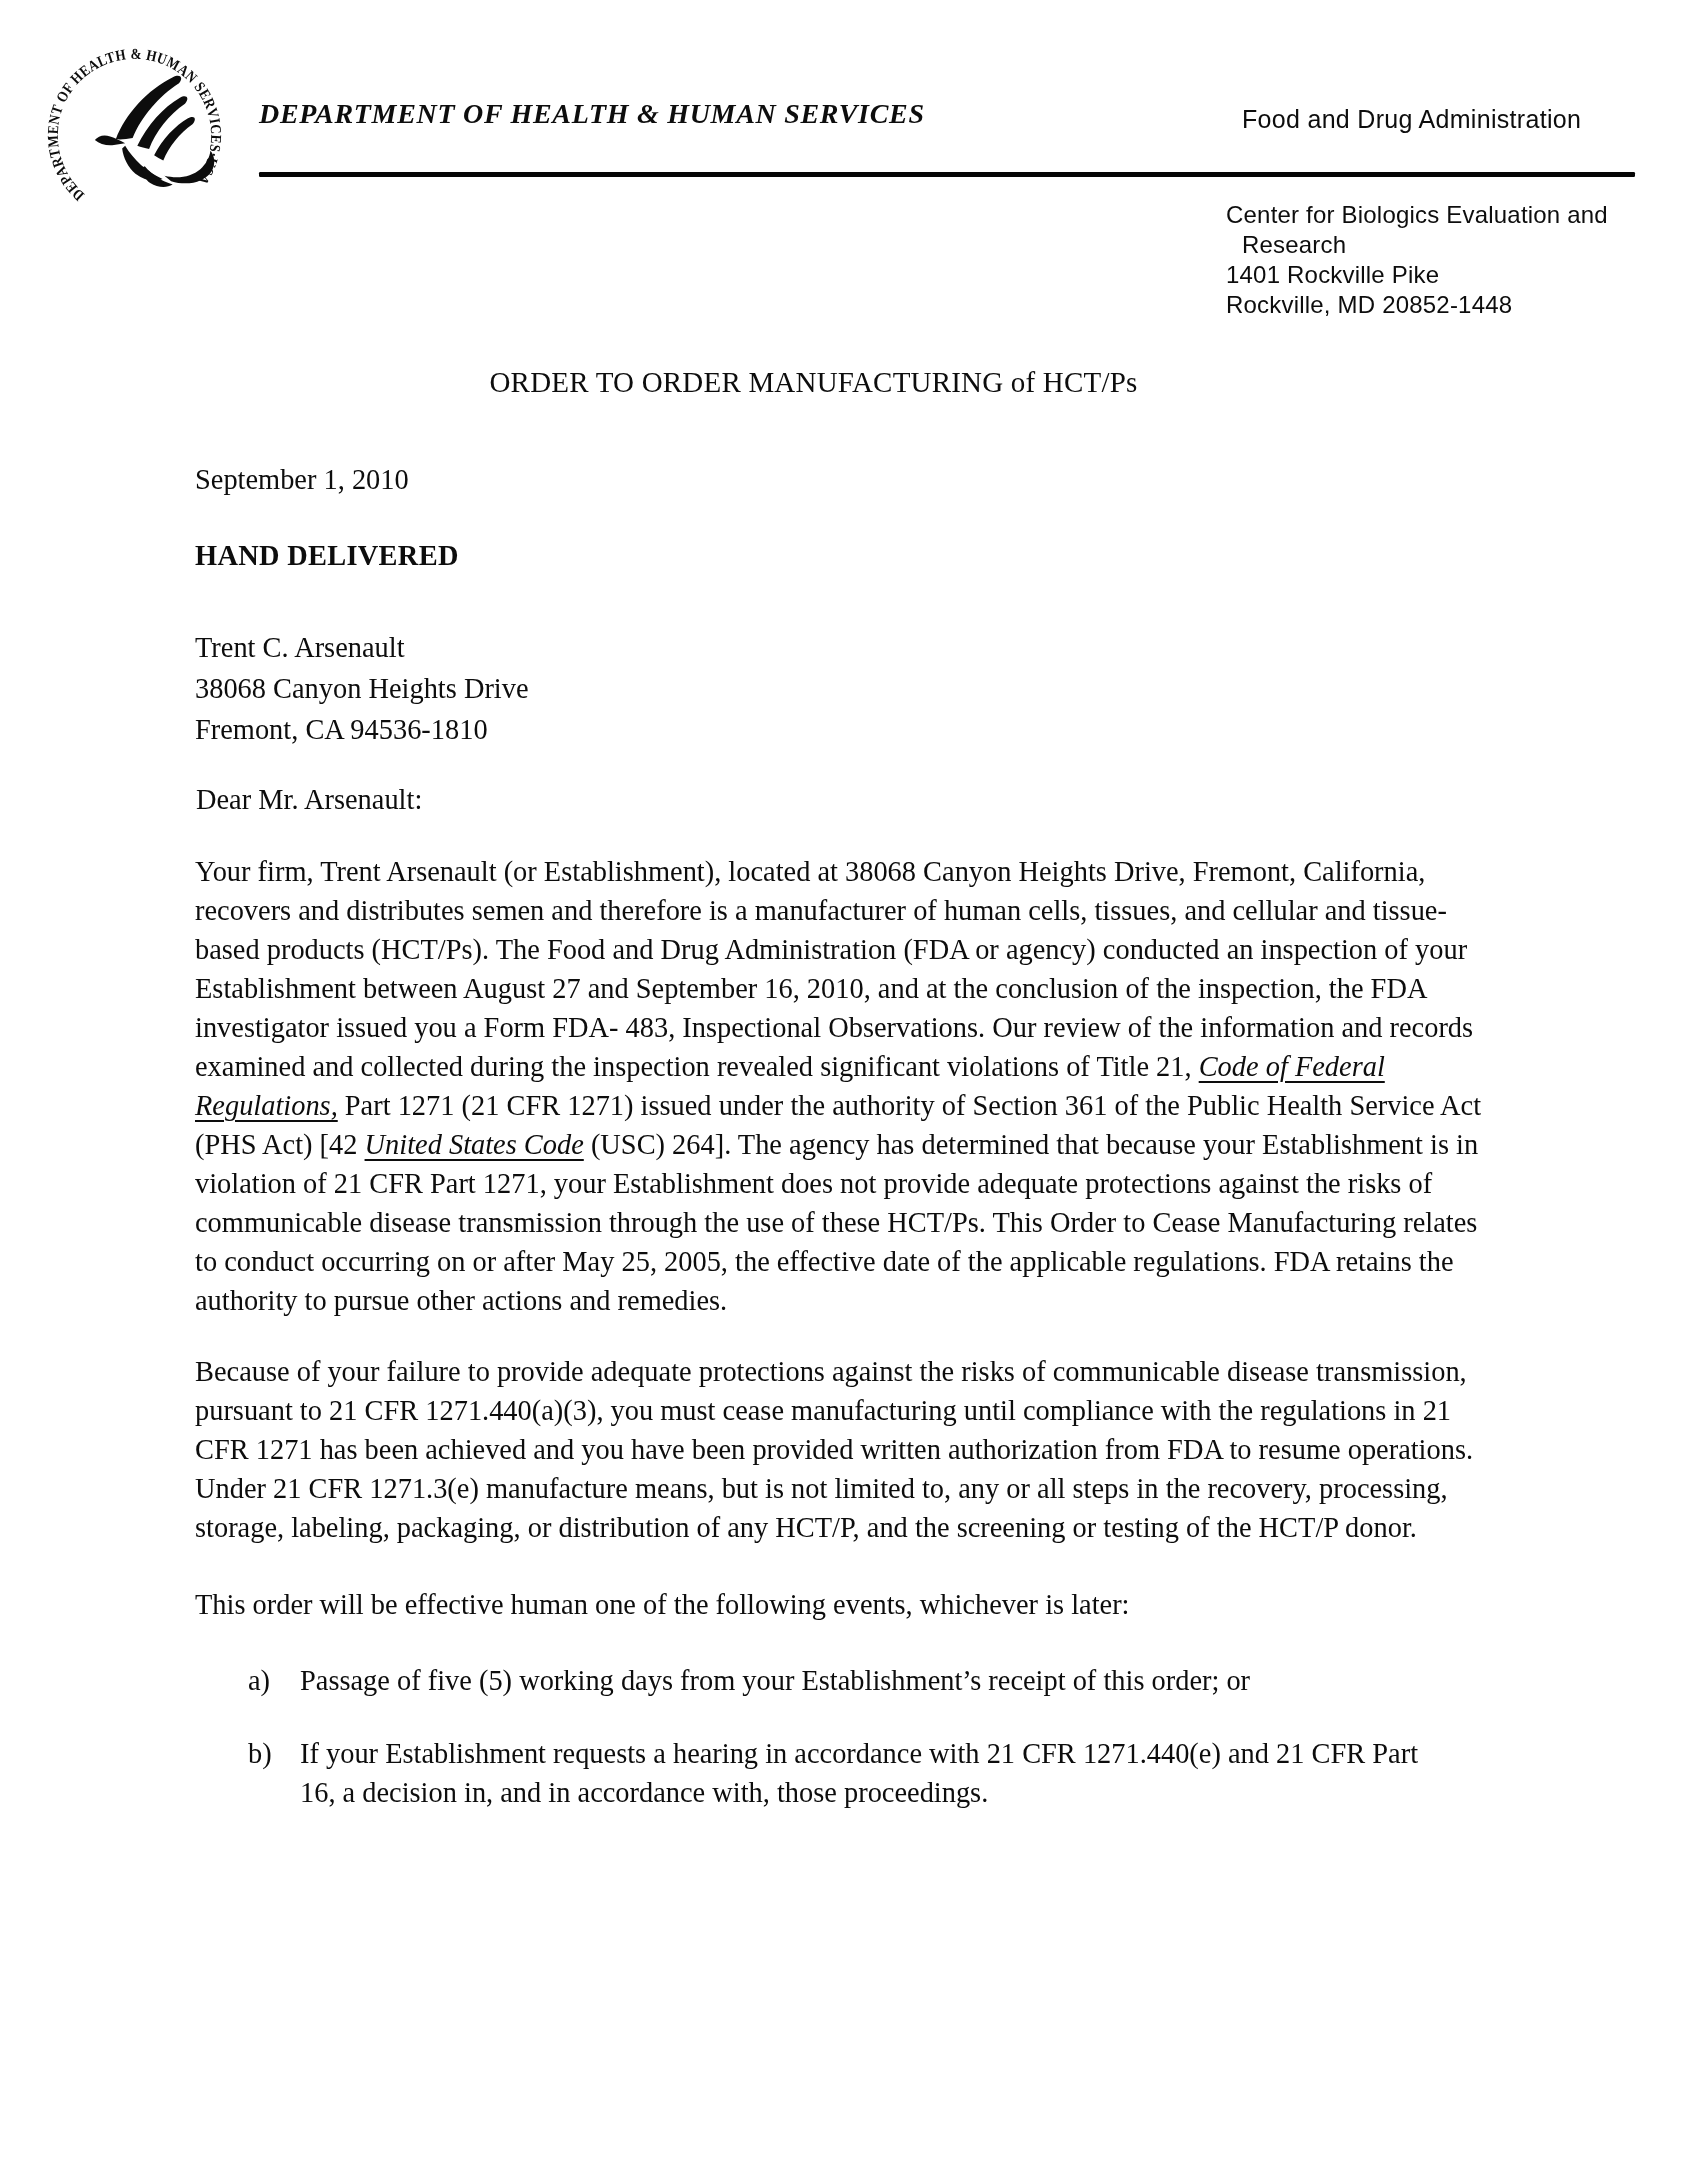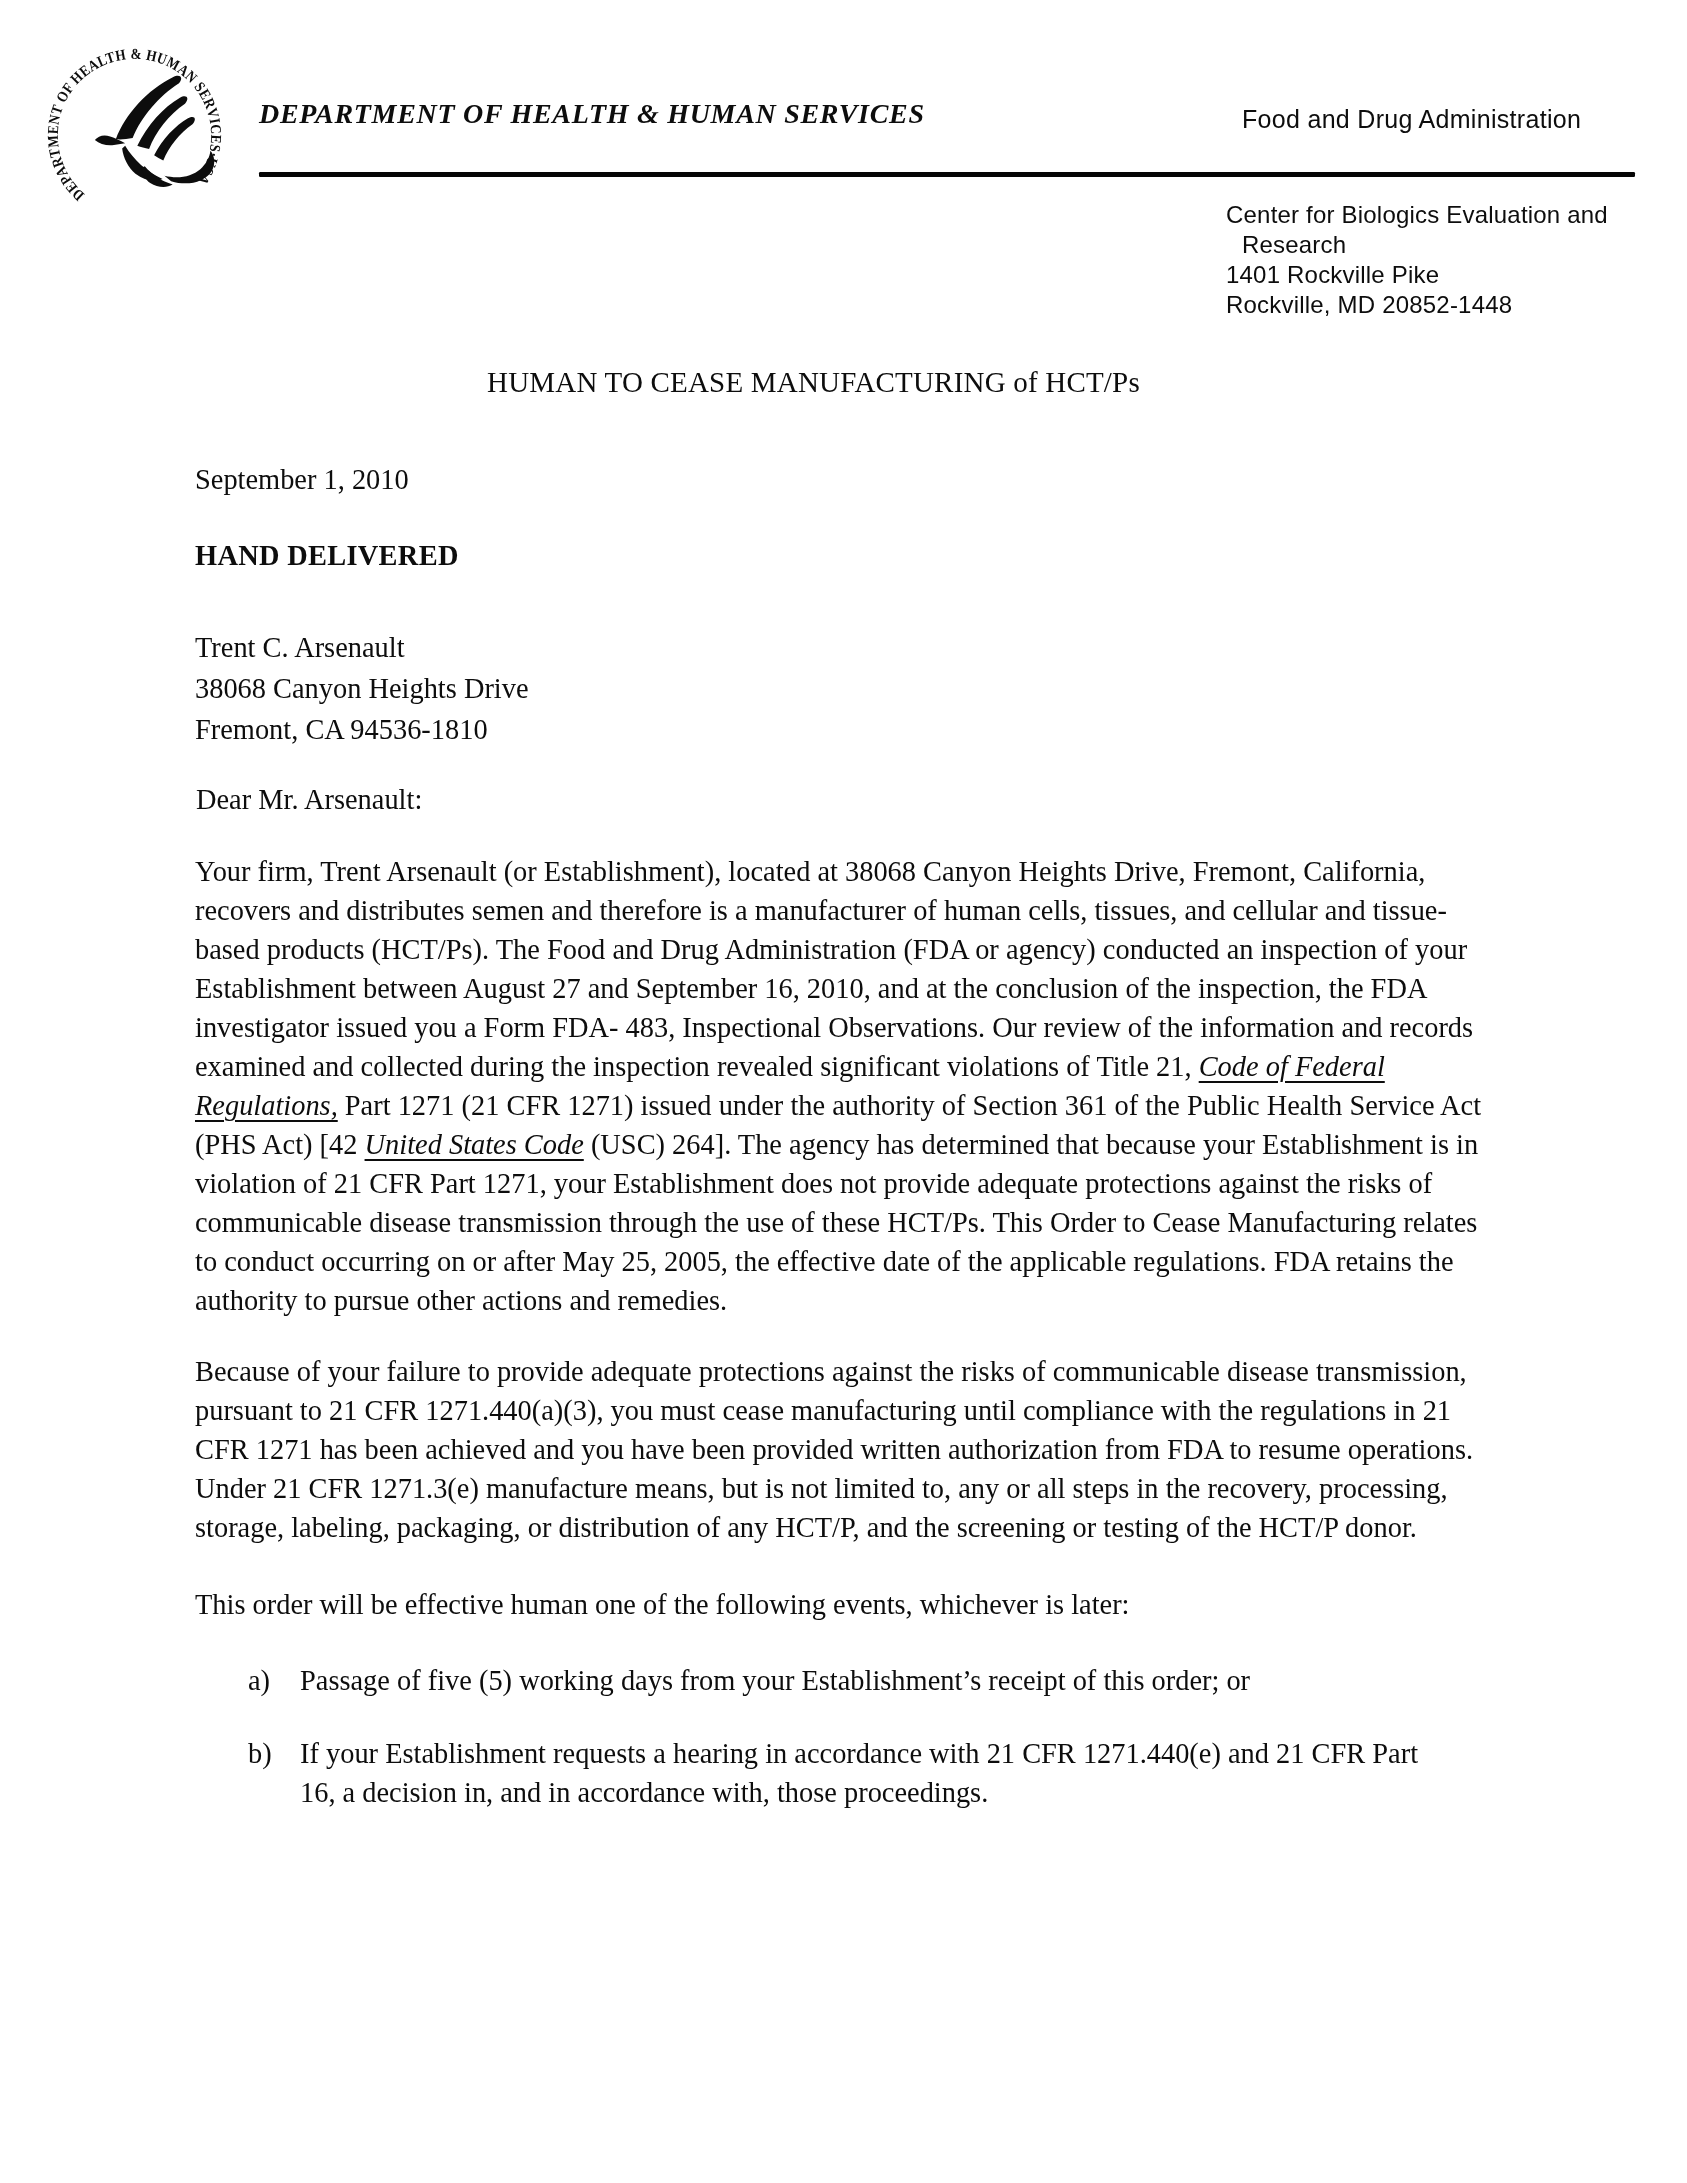--- a/index.html
+++ b/index.html
@@ -90,21 +90,21 @@
   <div class="fda-line">Food and Drug Administration</div>
   <div class="head-rule"></div>
   <div class="office">
     <div>Center for Biologics Evaluation and</div>
     <div class="indent">Research</div>
     <div>1401 Rockville Pike</div>
     <div>Rockville, MD 20852-1448</div>
   </div>
 
   <div class="body-col">
-    <div class="doc-title">HUMAN TO CEASE MANUFACTURING of HCT/Ps</div>
+    <div class="doc-title">ORDER TO ORDER MANUFACTURING of HCT/Ps</div>
     <div class="date-line">September 1, 2010</div>
     <div class="hand-delivered">HAND DELIVERED</div>
     <div class="recipient">
       <div>Trent C. Arsenault</div>
       <div>38068 Canyon Heights Drive</div>
       <div>Fremont, CA 94536-1810</div>
     </div>
     <div class="salutation">Dear Mr. Arsenault:</div>
 
     <div class="para p1"><span>Your firm, Trent Arsenault (or Establishment), located at 38068 Canyon Heights Drive, Fremont, California, recovers and distributes semen and therefore is a manufacturer of human cells, tissues, and cellular and tissue-based products (HCT/Ps). The Food and Drug Administration (FDA or agency) conducted an inspection of your Establishment between August 27 and September 16, 2010, and at the conclusion of the inspection, the FDA investigator issued you a Form FDA- 483, Inspectional Observations.  Our review of the information and records examined and collected during the inspection revealed significant violations of Title 21, </span><span class="it ul">Code of Federal Regulations,</span><span> Part 1271 (21 CFR 1271) issued under the authority of Section 361 of the Public Health Service Act (PHS Act) [42 </span><span class="it ul">United States Code</span><span> (USC) 264].  The agency has determined that because your Establishment is in violation of 21 CFR Part 1271, your Establishment does not provide adequate protections against the risks of communicable disease transmission through the use of these HCT/Ps. This Order to Cease Manufacturing relates to conduct occurring on or after May 25, 2005, the effective date of the applicable regulations.  FDA retains the authority to pursue other actions and remedies.</span></div>

